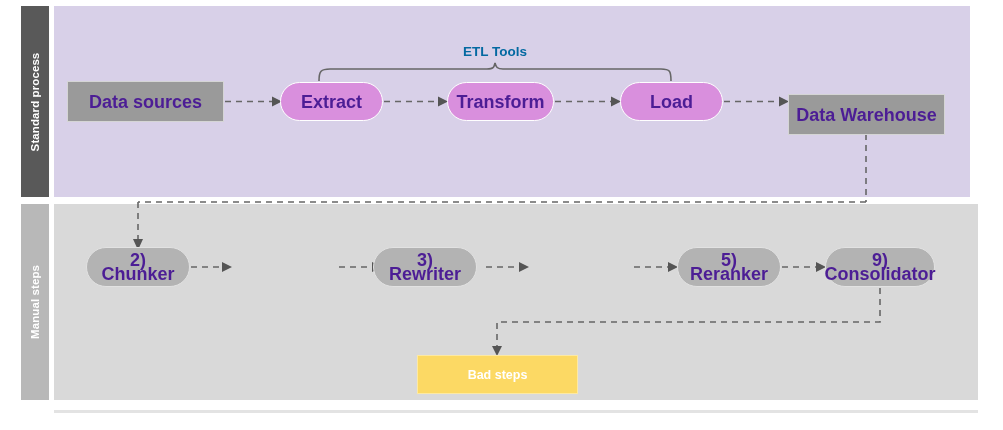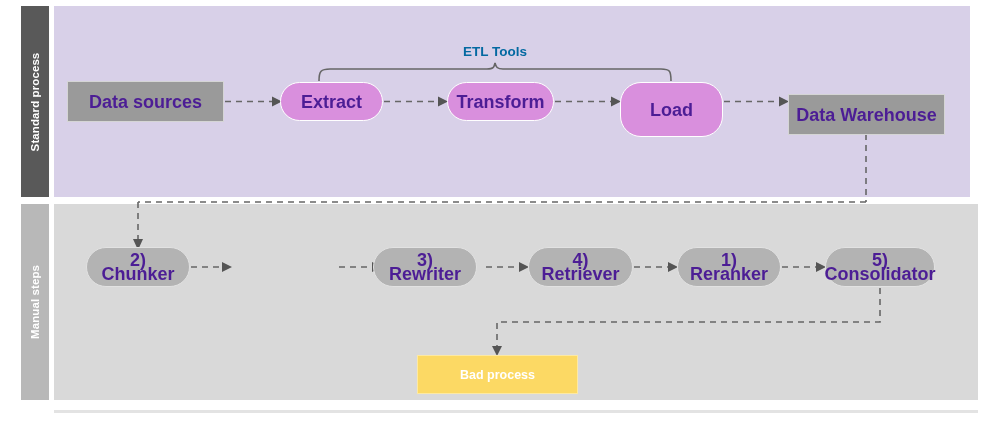--- a/index.html
+++ b/index.html
@@ -202,46 +202,43 @@
   </div>
 
   <div class="node node-pill-magenta" style="left:280px; top:82px; width:103px; height:39px;">
     <span>Extract</span>
   </div>
 
   <div class="node node-pill-magenta" style="left:447px; top:82px; width:107px; height:39px;">
     <span>Transform</span>
   </div>
 
-  <div class="node node-pill-magenta" style="left:620px; top:82px; width:103px; height:55px;">
+  <div class="node node-pill-magenta" style="left:620px; top:82px; width:103px; height:39px;">
     <span>Load</span>
   </div>
 
   <div class="node node-rect" style="left:788px; top:94px; width:157px; height:41px;">
     <span>Data Warehouse</span>
   </div>
 
   <div class="node node-pill-gray" style="left:86px;  top:247px; width:104px; height:40px;">
     <span>2) Chunker</span>
   </div>
 
 
   <div class="node node-pill-gray" style="left:373px; top:247px; width:104px; height:40px;">
     <span>3) Rewriter</span>
   </div>
 
-  <div class="node node-pill-gray" style="left:528px; top:247px; width:105px; height:40px;">
-    <span>4) Retriever</span>
-  </div>
 
   <div class="node node-pill-gray" style="left:677px; top:247px; width:104px; height:40px;">
-    <span>1) Reranker</span>
+    <span>5) Reranker</span>
   </div>
 
   <div class="node node-pill-gray" style="left:825px; top:247px; width:110px; height:40px;">
-    <span>5) Consolidator</span>
+    <span>9) Consolidator</span>
   </div>
 
   <div class="node node-warn" style="left:417px; top:355px; width:161px; height:39px;">
-    <span>Bad process</span>
+    <span>Bad steps</span>
   </div>
 
 </div>
 
 </body></html>

